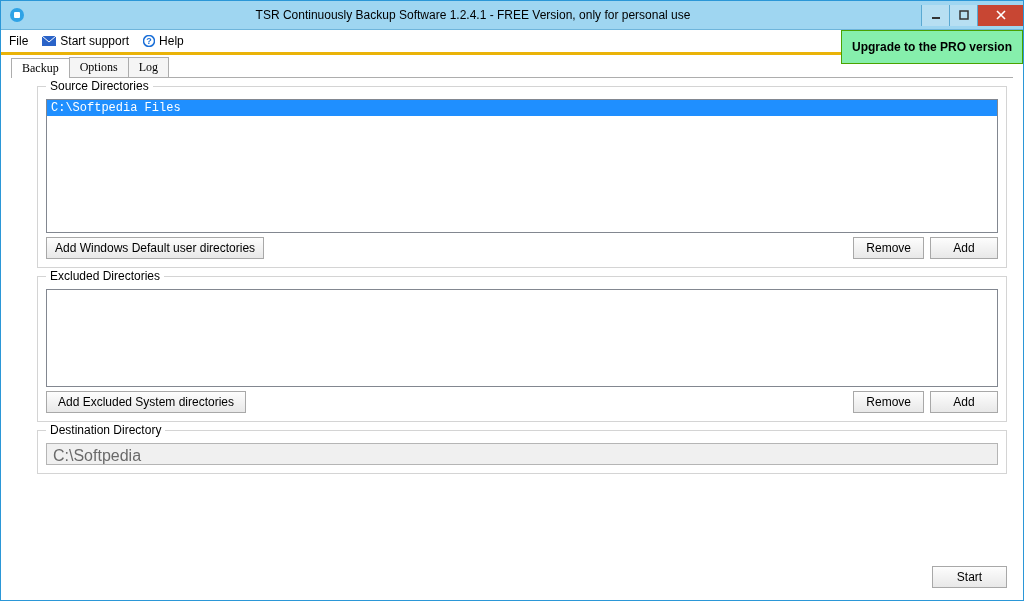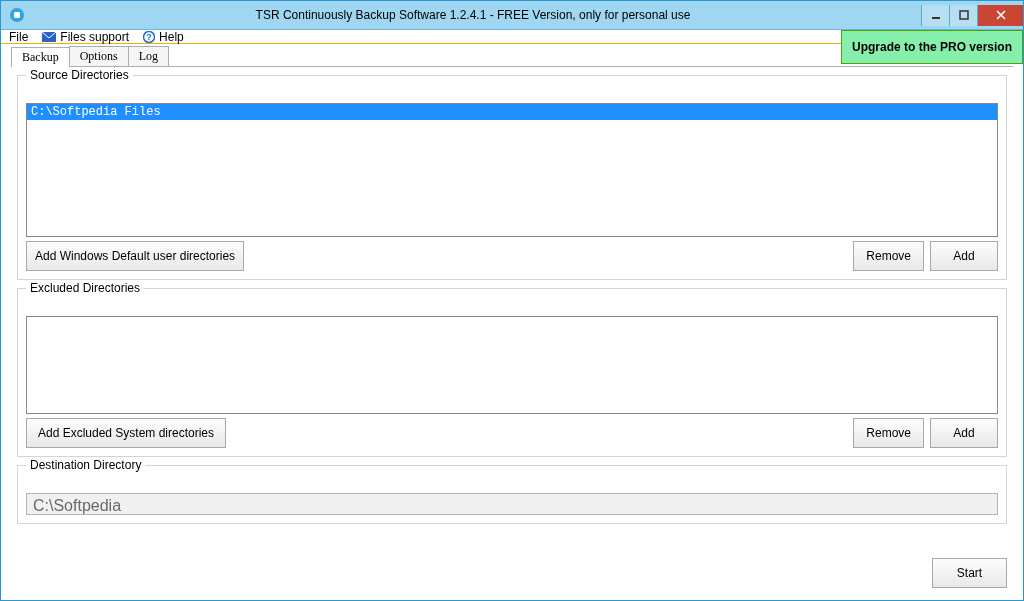--- a/index.html
+++ b/index.html
@@ -6,34 +6,34 @@
 body { font-family: "Segoe UI", Tahoma, sans-serif; font-size: 12px; background: #fff; overflow: hidden; }
 .window { width: 1024px; height: 601px; border: 1px solid #2b97d7; background: #fff; display: flex; flex-direction: column; }
 .titlebar { height: 29px; background: linear-gradient(#9fd6f1,#9fd6f1); display: flex; align-items: center; position: relative; border-bottom: 1px solid #6fb5db; }
 .titlebar .icon-box { width: 16px; height: 16px; margin-left: 8px; display: flex; align-items:center; justify-content:center;}
 .titlebar .title { flex: 1; text-align: center; color: #000; font-size: 12px; }
 .tb-btns { display: flex; height: 21px; }
 .tb-btn { width: 28px; height: 21px; display: flex; align-items: center; justify-content: center; border-left:1px solid #5aa9d2; }
 .tb-btn.close { background: #c84633; width: 46px; }
 .tb-btn.min, .tb-btn.max { background: #b7dff2; }
 .tb-btn svg { display:block; }
-.menubar { height: 14px; display: flex; align-items: center; padding: 0 8px; gap: 14px; border-bottom: 1px solid #eab308; background:#fff; position:relative; }
+.menubar { height: 25px; display: flex; align-items: center; padding: 0 8px; gap: 14px; border-bottom: 3px solid #eab308; background:#fff; position:relative; }
 .menubar .menu-item { color: #000; cursor: default; display: flex; align-items: center; gap: 4px; }
 .menubar .upgrade { position: absolute; right: 0; top: 0; height: 100%; padding: 16px 10px; background: #86efac; border: 1px solid #4aa300; color:#000; font-weight: bold; display: flex; align-items: center; }
 .tabstrip { height: 22px; display: flex; align-items: flex-end; padding-left: 10px; background:#fff; }
 .tab { border: 1px solid #adadad; border-bottom: none; padding: 2px 10px; margin-right: -1px; background: #f5f5f5; cursor: default; font-size:12px;font-family:Liberation Serif, serif;}
 .tab.active { background: #fff; position: relative; top: 1px; }
 .tabpanel { flex:1; margin: 0 10px 0 10px; border-top: 1px solid #adadad; padding: 8px 6px 0 6px; background:#fff; display:flex; flex-direction:column;}
-.groupbox { border: 1px solid #d4d4d4; margin-bottom: 8px; position: relative; padding: 27px 8px 8px 8px; }
+.groupbox { border: 1px solid #d4d4d4; margin-bottom: 8px; position: relative; padding: 12px 8px 8px 8px; margin-left: 20px; }
 .groupbox .legend { position: absolute; top: -8px; left: 8px; background: #fff; padding: 0 4px; font-size:12px; color:#000;}
 .listbox { border: 1px solid #828790; background: #fff; font-family: "Courier New", monospace; font-size: 12px; overflow: auto; }
 .listbox .row { padding: 1px 4px; }
 .listbox .row.selected { background: #1f8fff; color: #fff; }
 .btnrow { display: flex; gap: 6px; margin-top: 4px; }
-.btn { border: 1px solid #a8a8a8; background: linear-gradient(#fdfdfd,#e8e8e8); padding: 2px 12px; min-width: 68px; height:30px; font-size:12px; cursor: default; text-align:center; display:flex; align-items:center; justify-content:center;}
+.btn { border: 1px solid #a8a8a8; background: linear-gradient(#fdfdfd,#e8e8e8); padding: 2px 12px; min-width: 68px; height:22px; font-size:12px; cursor: default; text-align:center; display:flex; align-items:center; justify-content:center;}
 .btn.wide { min-width: 200px; padding: 2px 8px; }
 .btn.focus { border: 1px solid #3399ff; box-shadow: 0 0 0 1px #5cc7ff inset; }
 .spacer { flex: 1; }
 .readonly-input { border: 1px solid #b5b5b5; background: #f0f0f0; padding: 3px 6px; color:#6a6a6a; font-size:16px; width:100%; height:22px;}
 .bottom-bar { display:flex; align-items:center; padding: 8px 16px 12px 16px; }
 .bottom-bar .msg { font-size: 13px; }
 .smallicon { display:inline-flex; vertical-align:middle;}
 </style>
 </head>
 <body>
@@ -68,21 +68,21 @@
 
   <div class="menubar">
     <span class="menu-item">File</span>
     <span class="menu-item">
       <span class="smallicon">
           <svg width="14" height="10">
             <rect x="0" y="0" width="14" height="10" fill="#2a63c8"></rect>
             <path d="M0 0 L7 6 L14 0" stroke="#fff" stroke-width="1" fill="none"></path>
           </svg>
         </span>
-      <span>Files support</span>
+      <span>Start support</span>
     </span>
     <span class="menu-item">
       <span class="smallicon">
           <svg width="12" height="12">
             <circle cx="6" cy="6" r="5.5" fill="none" stroke="#1a6fd8" stroke-width="1.5"></circle>
             <text x="6" y="9" text-anchor="middle" font-size="9" fill="#1a6fd8" font-family="Arial" font-weight="bold">?</text>
           </svg>
         </span>
       <span>Help</span>
     </span>

